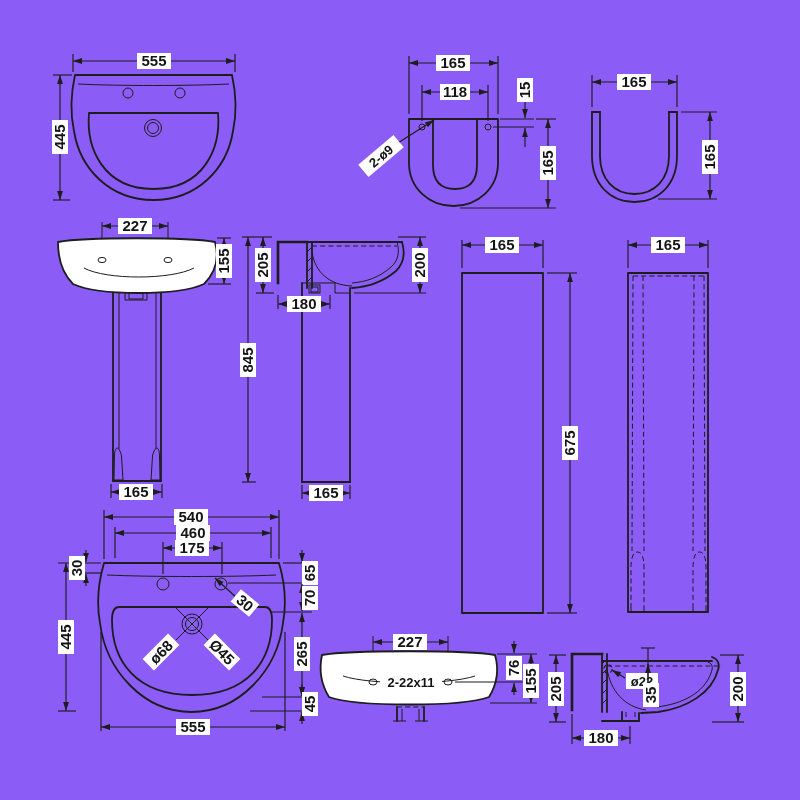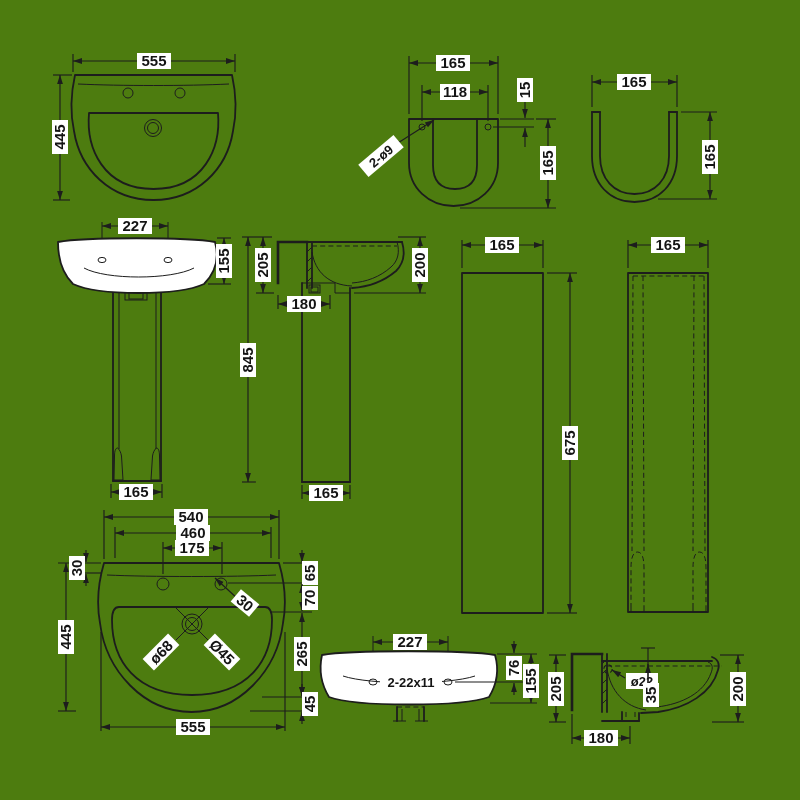--- a/index.html
+++ b/index.html
@@ -1,16 +1,16 @@
 <!DOCTYPE html>
 <html><head>
 <meta charset="utf-8">
 <style>
   html,body{margin:0;padding:0;background:#fff;}
-  #canvas{width:800px;height:800px;background:#4d7c0f;position:relative;overflow:hidden;}
+  #canvas{width:800px;height:800px;background:#8b5cf6;position:relative;overflow:hidden;}
   svg{display:block;}
   .o{stroke:#1d1d1d;stroke-width:1.8;fill:none;stroke-linecap:round;stroke-linejoin:round;}
   .o2{stroke:#1d1d1d;stroke-width:2.6;fill:none;stroke-linecap:square;}
   .fw{fill:#fff;}
   .d{stroke:#1d1d1d;stroke-width:1.15;fill:none;stroke-linecap:butt;}
   .h{stroke:#1d1d1d;stroke-width:1;fill:none;}
   .dsh{stroke-dasharray:5 3.2;}
   .dsh2{stroke-dasharray:4 2.6;stroke-width:1.2;}
   .tbg{fill:#ffffff;}
   text{font-family:"Liberation Sans","DejaVu Sans",sans-serif;font-weight:bold;font-size:15px;fill:#141414;}

